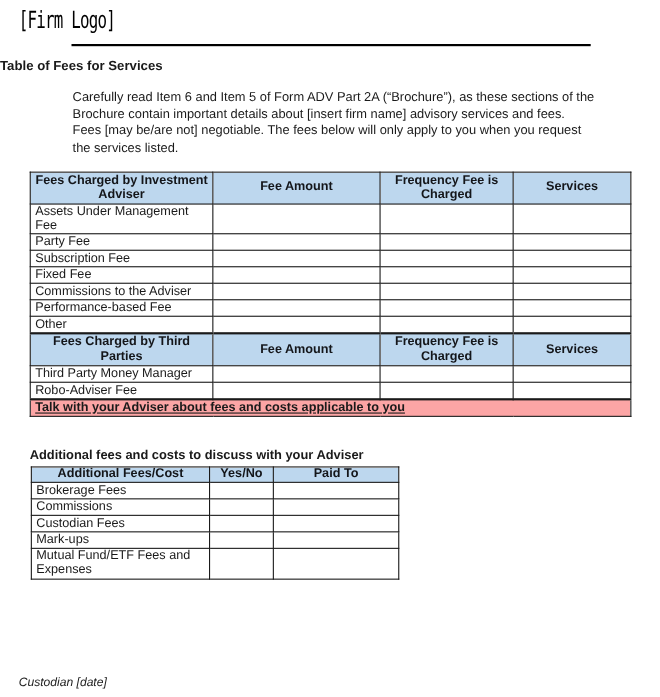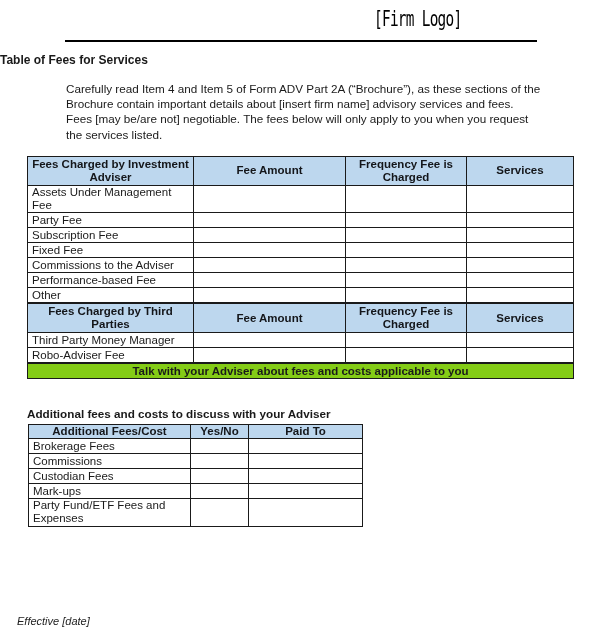--- a/index.html
+++ b/index.html
@@ -10,21 +10,21 @@
     background: #ffffff;
     font-family: "Liberation Sans", sans-serif;
     color: #1a1a1a;
     overflow: hidden;
   }
 
   
   .logo-wrap {
     position: absolute;
     top: 5px; left: 0; width: 478px;
-    text-align: right;
+    text-align: left;
   }
   .logo {
     display: inline-block;
     font-family: "DejaVu Sans Mono", monospace;
     font-size: 20px;
     font-weight: 400;
     letter-spacing: -1px;
     transform: scale(0.72, 1.08);
     transform-origin: center top;
     color: #000;
@@ -75,24 +75,24 @@
     font-weight: bold;
     text-align: center;
     height: 28px;
     color: #14161a;
   }
   td.lbl { text-align: left; height: 14px; }
   td.blank { height: 14px; }
   tr.thick-top th, tr.thick-top td { border-top-width: 2px; }
   .fees-table { border: 1.5px solid #1a1a1a; padding-left: 40px; }
   td.banner {
-    background: #84cc16;
-    font-weight: bold;
-    text-align: center;
+    background: #fca5a5;
+    font-weight: bold;
     height: 14px;
+    text-decoration: underline;
   }
 
   .add-heading {
     position: absolute;
     top: 407px; left: 27px;
     font-size: 11.7px;
     font-weight: bold;
   }
   .add-table {
     position: absolute;
@@ -116,21 +116,21 @@
 <div class="page">
 
   <div class="logo-wrap">
     <span class="logo">[Firm Logo]</span>
   </div>
 
   <div class="rule"></div>
 
   <div class="doc-title">Table of Fees for Services</div>
 
-  <div class="intro">Carefully read Item 4 and Item 5 of Form ADV Part 2A (“Brochure”), as these sections of the Brochure contain important details about [insert firm name] advisory services and fees. Fees [may be/are not] negotiable. The fees below will only apply to you when you request the services listed.</div>
+  <div class="intro">Carefully read Item 6 and Item 5 of Form ADV Part 2A (“Brochure”), as these sections of the Brochure contain important details about [insert firm name] advisory services and fees. Fees [may be/are not] negotiable. The fees below will only apply to you when you request the services listed.</div>
 
   <table class="fees-table">
     <colgroup>
       <col style="width:166px">
         <col style="width:152px">
         <col style="width:121px">
         <col style="width:107px">
     </colgroup>
     <tbody>
         <tr>
@@ -233,22 +233,22 @@
       <td class="lbl">Custodian Fees</td>
       <td class="blank"></td>
       <td class="blank"></td>
     </tr>
     <tr>
       <td class="lbl">Mark-ups</td>
       <td class="blank"></td>
       <td class="blank"></td>
     </tr>
     <tr>
-      <td class="lbl">Party Fund/ETF Fees and Expenses</td>
+      <td class="lbl">Mutual Fund/ETF Fees and Expenses</td>
       <td class="blank"></td>
       <td class="blank"></td>
     </tr>
   </tbody>
     </table>
 
-  <div class="effective">Effective [date]</div>
+  <div class="effective">Custodian [date]</div>
 
 </div>
 
 </body></html>

